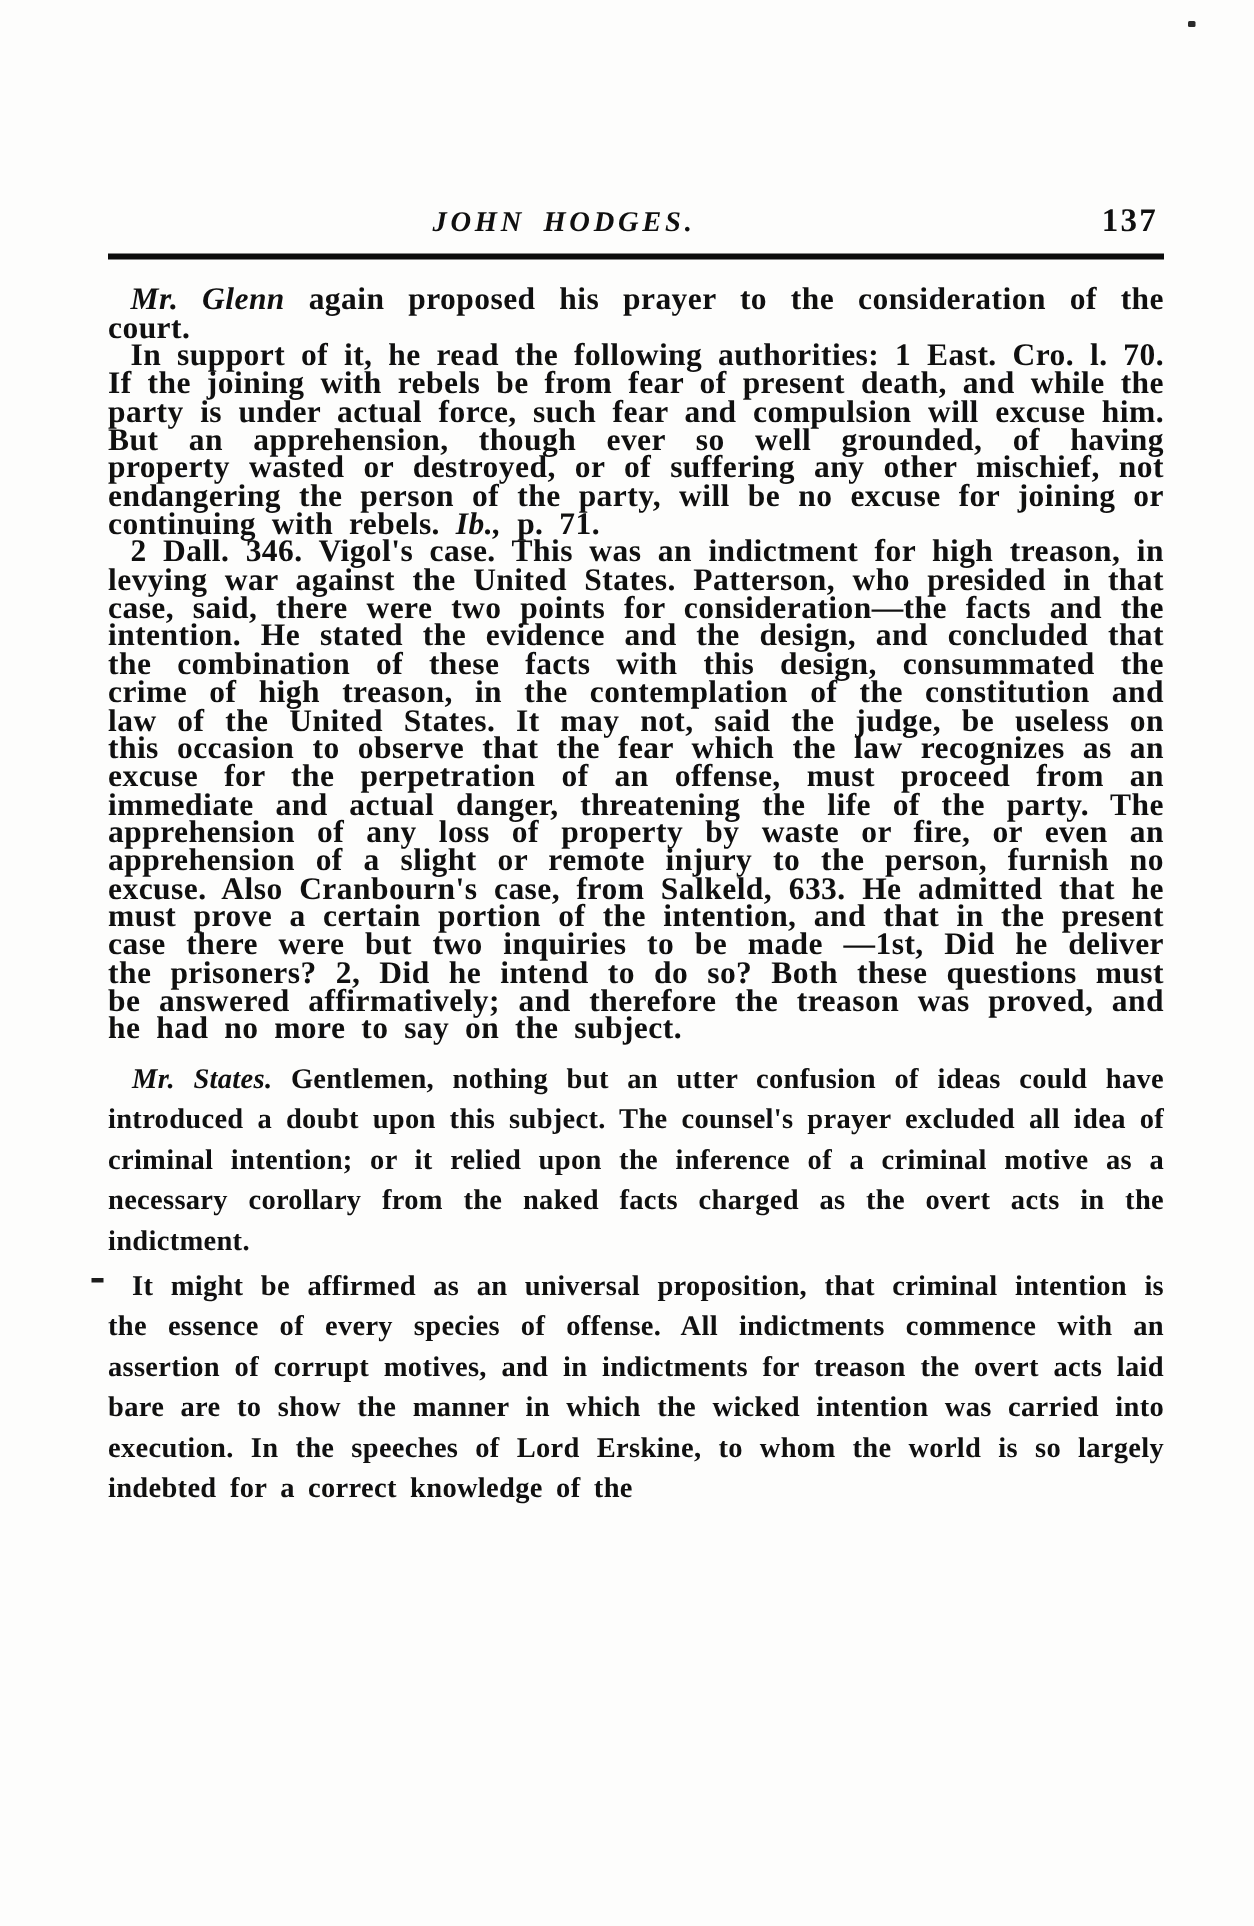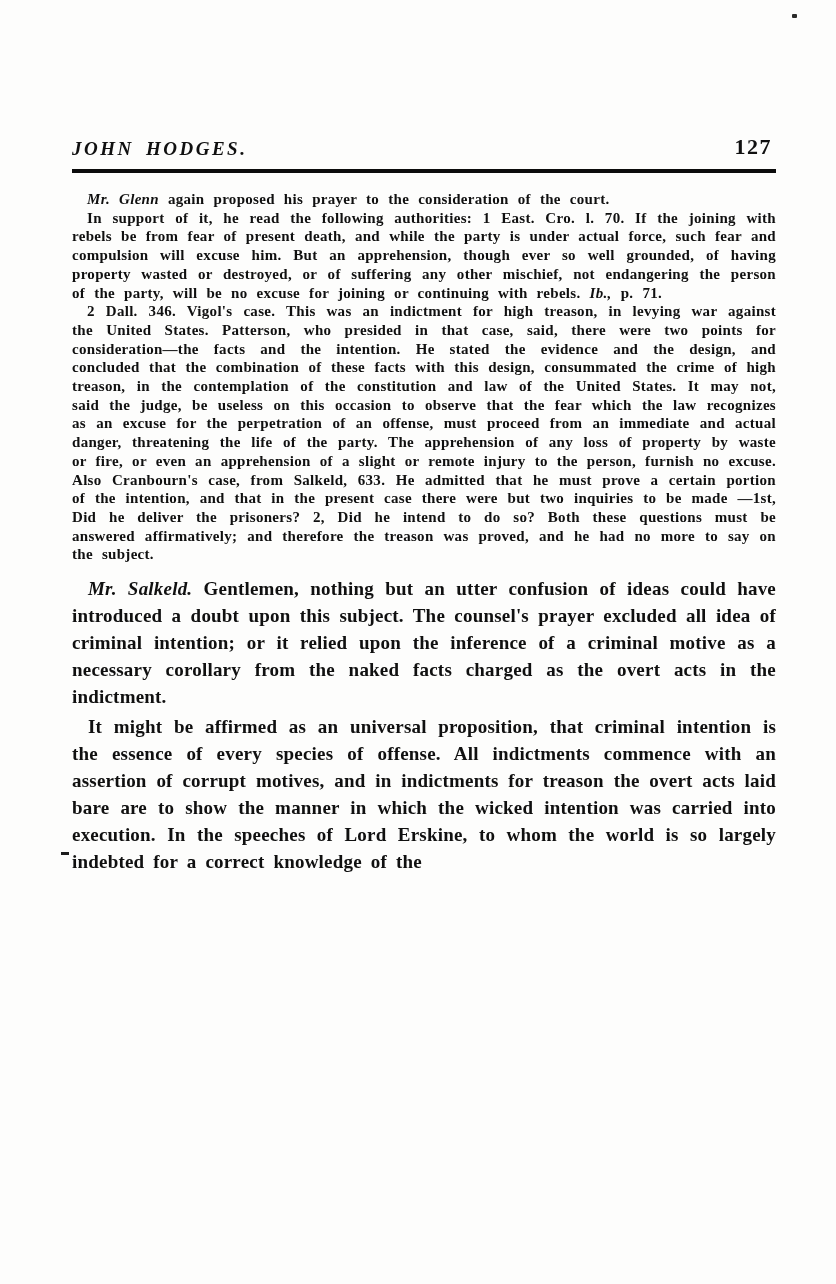--- a/index.html
+++ b/index.html
@@ -16,40 +16,41 @@
     overflow: hidden;
   }
   .content {
     position: absolute;
     left: 72px; top: 136px;
     width: 704px;
   }
   .header { position: relative; height: 27px; }
   .running-title {
     position: absolute; left: 0; right: 96px; top: 2px;
+    text-align: center;
     font-style: italic; font-weight: bold;
     font-size: 19px; letter-spacing: 2.5px; word-spacing: 5px;
   }
   .page-number {
     position: absolute; right: 4px; top: -2px;
     font-weight: bold; font-size: 22px; letter-spacing: 1.5px;
   }
   .rule {
     margin-top: 6px;
     height: 4px;
     background: #0c0c0c;
   }
   p { margin: 0; }
   .lg {
     font-size: 19px; line-height: 27px; font-weight: bold;
     text-align: justify; word-spacing: 4px; letter-spacing: 0.2px;
     text-indent: 16px;
   }
   .sm {
-    font-size: 15px; line-height: 18.7px; font-weight: bold;
+    font-size: 21px; line-height: 18.7px; font-weight: bold;
     text-align: justify; word-spacing: 5px; letter-spacing: 0.3px;
     text-indent: 15px;
   }
   .noindent { text-indent: 0; }
   .p-continuation { margin-top: 15px; }
   .p-glenn { margin-top: 17px; }
   .p-pinkney { margin-top: 11px; }
   .p-universal { margin-top: 3px; }
   .speaker { font-style: italic; }
   .cite { font-style: italic; margin-top: 22px; }
@@ -67,30 +68,30 @@
 
 <div class="page">
 
   <div class="speck"></div>
   <div class="margin-mark"></div>
 
   <div class="content">
 
     <div class="header">
       <span class="running-title">JOHN HODGES.</span>
-      <span class="page-number">127</span>
+      <span class="page-number">137</span>
     </div>
 
     <div class="rule"></div>
 
 
     <p class="sm p-glenn"><i class="speaker">Mr. Glenn</i><span> again proposed his prayer to the consideration of the court.</span></p>
 
     <p class="sm"><span>In support of it, he read the following authorities:  1 East. Cro. l. 70.  If the joining with rebels be from fear of present death, and while the party is under actual force, such fear and compulsion will excuse him.  But an apprehension, though ever so well grounded, of having property wasted or destroyed, or of suffering any other mischief, not endangering the person of the party, will be no excuse for joining or continuing with rebels.  </span><i class="cite">Ib.,</i><span> p. 71.</span></p>
 
     <p class="sm"><span>2 Dall. 346.  Vigol's case.  This was an indictment for high treason, in levying war against the United States.  Patterson, who presided in that case, said, there were two points for consideration—the facts and the intention.  He stated the evidence and the design, and concluded that the combination of these facts with this design, consummated the crime of high treason, in the contemplation of the constitution and law of the United States.  It may not, said the judge, be useless on this occasion to observe that the fear which the law recognizes as an excuse for the perpetration of an offense, must proceed from an immediate and actual danger, threatening the life of the party.  The apprehension of any loss of property by waste or fire, or even an apprehension of a slight or remote injury to the person, furnish no excuse.  Also Cranbourn's case, from Salkeld, 633.  He admitted that he must prove a certain portion of the intention, and that in the present case there were but two inquiries to be made —1st, Did he deliver the prisoners?  2, Did he intend to do so?  Both these questions must be answered affirmatively; and therefore the treason was proved, and he had no more to say on the subject.</span></p>
 
-    <p class="lg p-pinkney"><i class="speaker">Mr. Salkeld.</i><span>  Gentlemen, nothing but an utter confusion of ideas could have introduced a doubt upon this subject. The counsel's prayer excluded all idea of criminal intention; or it relied upon the inference of a criminal motive as a necessary corollary from the naked facts charged as the overt acts in the indictment.</span></p>
+    <p class="lg p-pinkney"><i class="speaker">Mr. States.</i><span>  Gentlemen, nothing but an utter confusion of ideas could have introduced a doubt upon this subject. The counsel's prayer excluded all idea of criminal intention; or it relied upon the inference of a criminal motive as a necessary corollary from the naked facts charged as the overt acts in the indictment.</span></p>
 
     <p class="lg p-universal"><span>It might be affirmed as an universal proposition, that criminal intention is the essence of every species of offense.  All indictments commence with an assertion of corrupt motives, and in indictments for treason the overt acts laid bare are to show the manner in which the wicked intention was carried into execution.  In the speeches of Lord Erskine, to whom the world is so largely indebted for a correct knowledge of the</span></p>
 
   </div>
 </div>
 
 </body></html>

